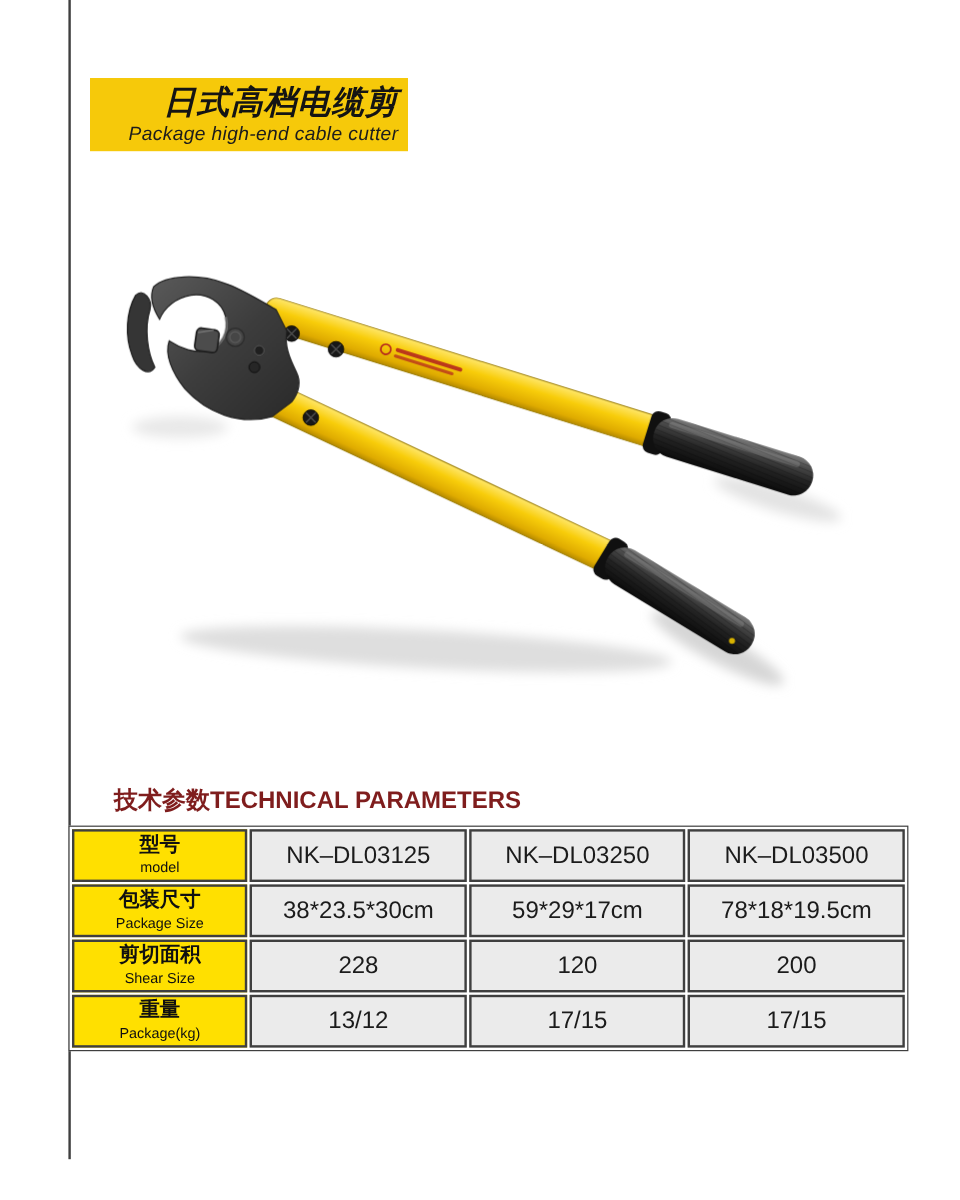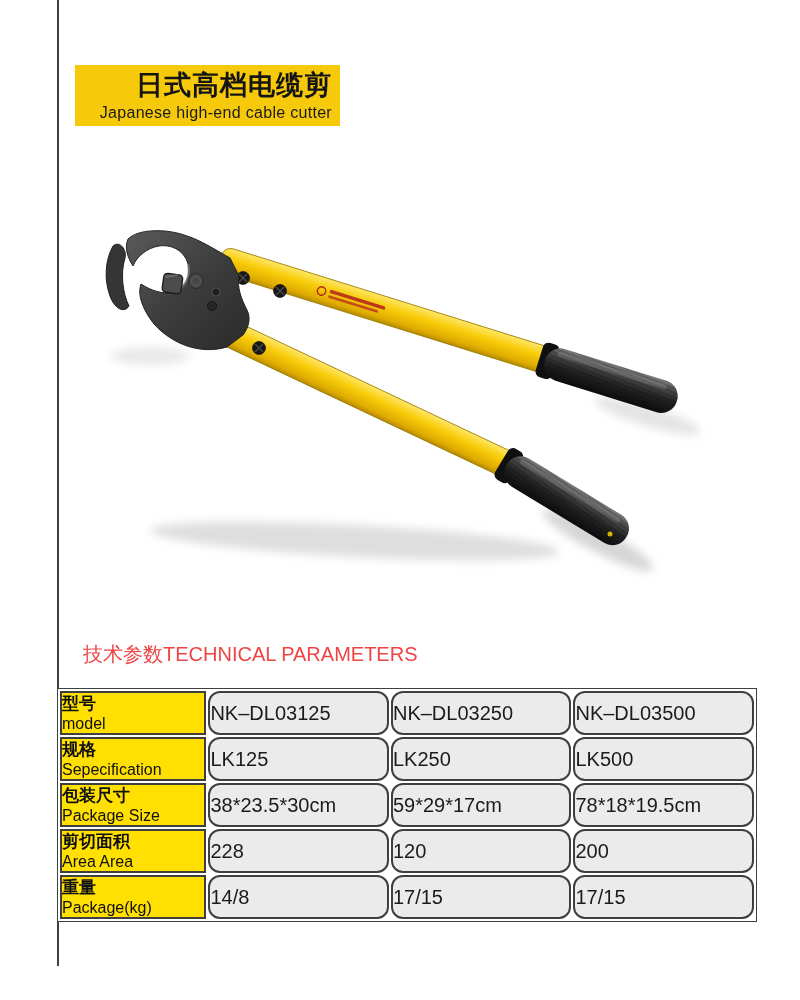--- a/index.html
+++ b/index.html
@@ -1,44 +1,44 @@
 <!DOCTYPE html>
 <html style="--header-bg: #f6c90a; --label-bg: #ffe000; --cell-bg: #ebebeb; --tbl-border: #3f3f3f;"><head>
 <meta charset="utf-8">
 <style>
   html,body{margin:0;padding:0;background:#fff;}
   .page{position:relative;width:800px;height:1000px;background:#fff;overflow:hidden;
         font-family:"Liberation Sans", sans-serif;}
   .left-rule{position:absolute;left:57px;top:0;width:2px;height:966px;background:var(--tbl-border,#3f3f3f);}
   .header-box{position:absolute;left:75px;top:65px;width:265px;height:61px;box-sizing:border-box;
-              background:var(--header-bg,#f6c90a);text-align:right;padding:3px 8px 0 4px;}
+              background:var(--header-bg,#f6c90a);text-align:right;padding:3px 8px 0 4px;font-style:italic;}
   .title-zh{font-size:27px;font-weight:bold;letter-spacing:1px;line-height:34px;color:#141414;white-space:nowrap;}
   .title-en{font-size:16px;letter-spacing:0.3px;line-height:21px;color:#1c1c1c;white-space:nowrap;}
   .product-svg{position:absolute;left:55px;top:195px;width:660px;height:390px;}
-  .section-title{position:absolute;left:83px;top:641px;margin:0;font-size:20px;font-weight:normal;color:#ef4444;}
+  .section-title{position:absolute;left:83px;top:641px;margin:12px;font-size:20px;font-weight:bold;color:#7f1d1d;}
   .spec-table{position:absolute;left:57px;top:688px;width:700px;table-layout:fixed;
               border-collapse:separate;border-spacing:2px;border:1px solid var(--tbl-border,#3f3f3f);
               background:#fff;}
   .spec-table th,.spec-table td{border:2px solid var(--tbl-border,#3f3f3f);height:40px;
-              text-align:left;vertical-align:middle;padding:0;overflow:hidden;}
+              text-align:center;vertical-align:middle;padding:0;overflow:hidden;}
   .spec-table th{background:var(--label-bg,#ffe000);font-weight:normal;}
-  .spec-table td{background:var(--cell-bg,#ebebeb);font-size:20px;color:#1b1b1b;border-radius:12px;}
+  .spec-table td{background:var(--cell-bg,#ebebeb);font-size:20px;color:#1b1b1b;}
   .lz{font-size:17px;font-weight:bold;line-height:20px;color:#101010;}
-  .le{font-size:16px;line-height:19px;color:#101010;}
+  .le{font-size:12px;line-height:19px;color:#101010;}
 </style>
 </head>
 <body>
 
 <div class="page">
 
   <div class="left-rule"></div>
 
   <div class="header-box">
     <div class="title-zh">日式高档电缆剪</div>
-    <div class="title-en">Japanese high-end cable cutter</div>
+    <div class="title-en">Package high-end cable cutter</div>
   </div>
 
   <svg class="product-svg" viewBox="55 195 660 390" xmlns="http://www.w3.org/2000/svg" aria-hidden="true">
     <defs>
       <linearGradient id="yellowGrad" x1="0" y1="0" x2="0" y2="1">
         <stop offset="0" stop-color="#ffe76a"></stop>
         <stop offset="0.38" stop-color="#f8cd0a"></stop>
         <stop offset="0.82" stop-color="#dfab00"></stop>
         <stop offset="1" stop-color="#b58a00"></stop>
       </linearGradient>
@@ -159,50 +159,41 @@
           <th>
             <div class="lz">型号</div>
             <div class="le">model</div>
           </th>
           <td>NK–DL03125</td>
           <td>NK–DL03250</td>
           <td>NK–DL03500</td>
         </tr>
         <tr>
           <th>
-            <div class="lz">规格</div>
-            <div class="le">Sepecification</div>
-          </th>
-          <td>LK125</td>
-          <td>LK250</td>
-          <td>LK500</td>
-        </tr>
-        <tr>
-          <th>
             <div class="lz">包装尺寸</div>
             <div class="le">Package Size</div>
           </th>
           <td>38*23.5*30cm</td>
           <td>59*29*17cm</td>
           <td>78*18*19.5cm</td>
         </tr>
         <tr>
           <th>
             <div class="lz">剪切面积</div>
-            <div class="le">Area Area</div>
+            <div class="le">Shear Size</div>
           </th>
           <td>228</td>
           <td>120</td>
           <td>200</td>
         </tr>
         <tr>
           <th>
             <div class="lz">重量</div>
             <div class="le">Package(kg)</div>
           </th>
-          <td>14/8</td>
+          <td>13/12</td>
           <td>17/15</td>
           <td>17/15</td>
         </tr>
       </tbody>
   </table>
 
 </div>
 
 </body></html>

